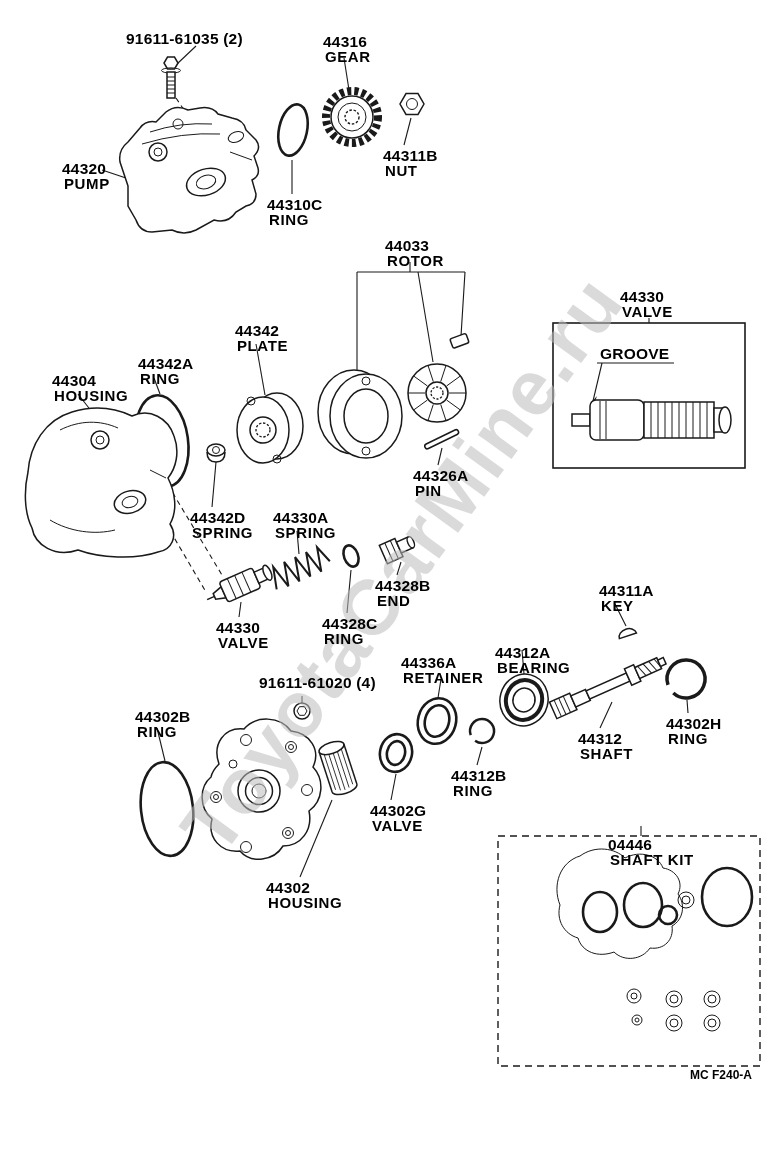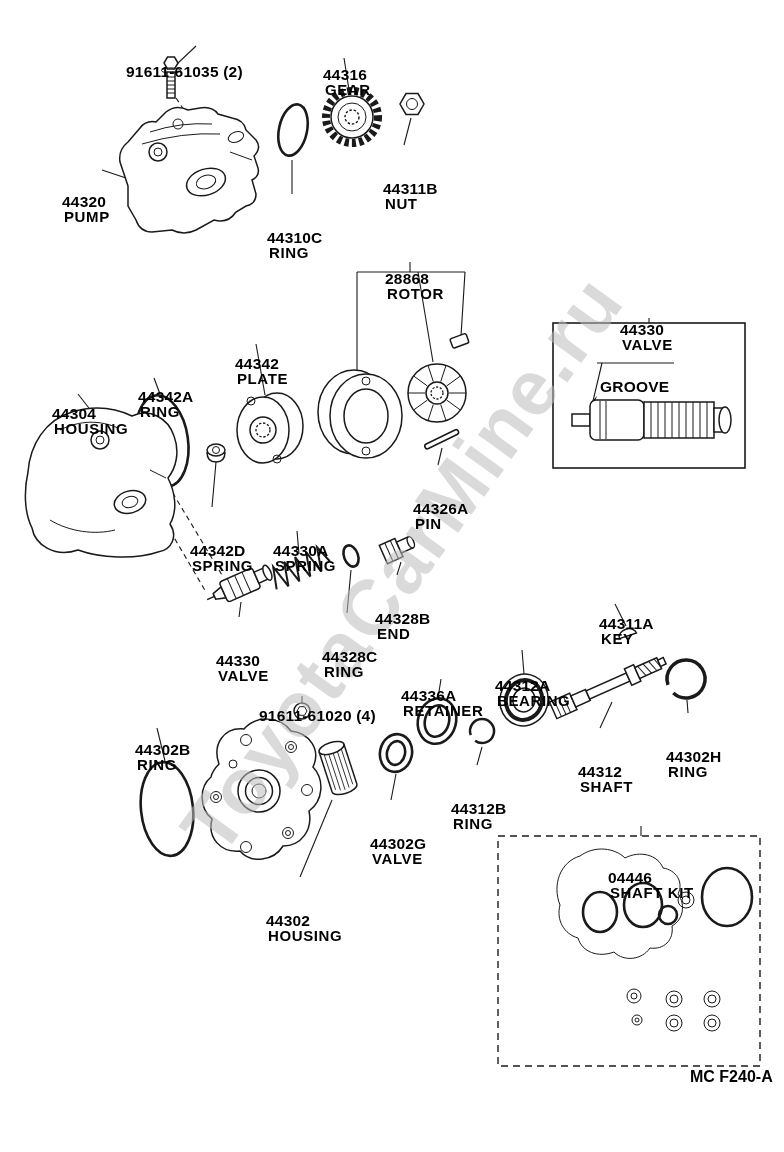--- a/index.html
+++ b/index.html
@@ -6,24 +6,24 @@
   #stage{
     position:relative;width:784px;height:1152px;background:#ffffff;overflow:hidden;
     font-family:"Liberation Sans","DejaVu Sans",sans-serif;
   }
   #diagram-svg{position:absolute;left:0;top:0;z-index:0;}
   #watermark{
     position:absolute;left:-170px;top:515px;width:1160px;height:110px;z-index:1;
     text-align:center;font-size:78px;font-weight:bold;color:#bdbdbd;opacity:.55;
     transform:rotate(-54deg);letter-spacing:2px;pointer-events:none;white-space:nowrap;
   }
-  .label{position:absolute;z-index:2;color:#000;white-space:nowrap;margin-top:33px;}
+  .label{position:absolute;z-index:2;color:#000;white-space:nowrap;}
   .label .num{font-size:15.5px;font-weight:bold;line-height:17px;letter-spacing:.2px;}
   .label .sub{font-size:15px;font-weight:bold;line-height:12px;margin-top:1px;margin-left:2px;letter-spacing:.6px;}
-  #plate-code{position:absolute;z-index:2;font-size:16px;font-weight:bold;color:#000;}
+  #plate-code{position:absolute;z-index:2;font-size:12px;font-weight:bold;color:#000;}
   
   .part{fill:#fff;stroke:#1a1a1a;stroke-width:1.5;}
   .thin{fill:none;stroke:#1a1a1a;stroke-width:1;}
   .med{fill:none;stroke:#1a1a1a;stroke-width:1.5;}
   .oring{fill:none;stroke:#1a1a1a;stroke-width:2.6;}
   .leader{stroke:#1a1a1a;stroke-width:1.1;fill:none;}
   .dash{stroke:#1a1a1a;stroke-width:1.1;fill:none;stroke-dasharray:5 4;}
   .hatch{stroke:#1a1a1a;stroke-width:.8;fill:none;}
 </style>
 </head>
@@ -370,21 +370,21 @@
     <div class="num">44320</div>
     <div class="sub">PUMP</div>
   </div>
 
   <div class="label" style="left:267px;top:196px">
     <div class="num">44310C</div>
     <div class="sub">RING</div>
   </div>
 
   <div class="label" style="left:385px;top:237px">
-    <div class="num">28868</div>
+    <div class="num">44033</div>
     <div class="sub">ROTOR</div>
   </div>
 
   <div class="label" style="left:620px;top:288px">
     <div class="num">44330</div>
     <div class="sub">VALVE</div>
   </div>
 
   <div class="label" style="left:600px;top:345px">
     <div class="num">GROOVE</div>

